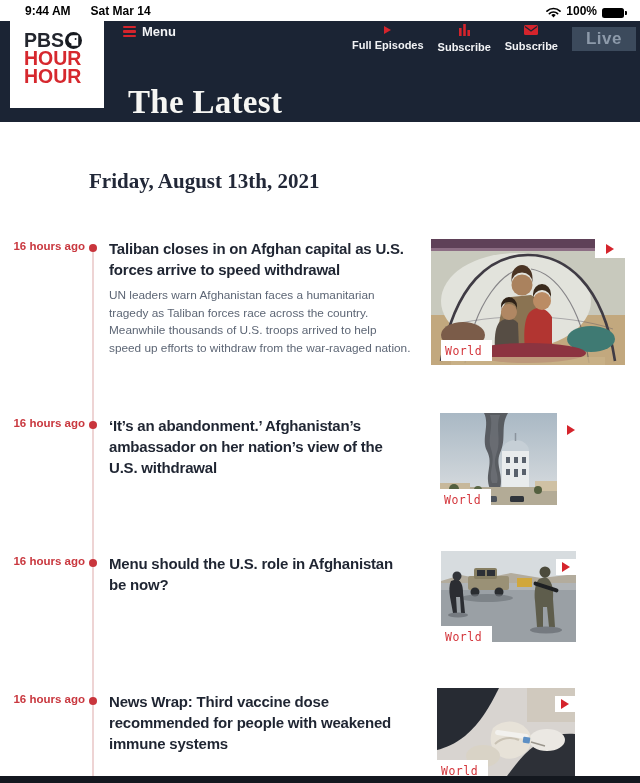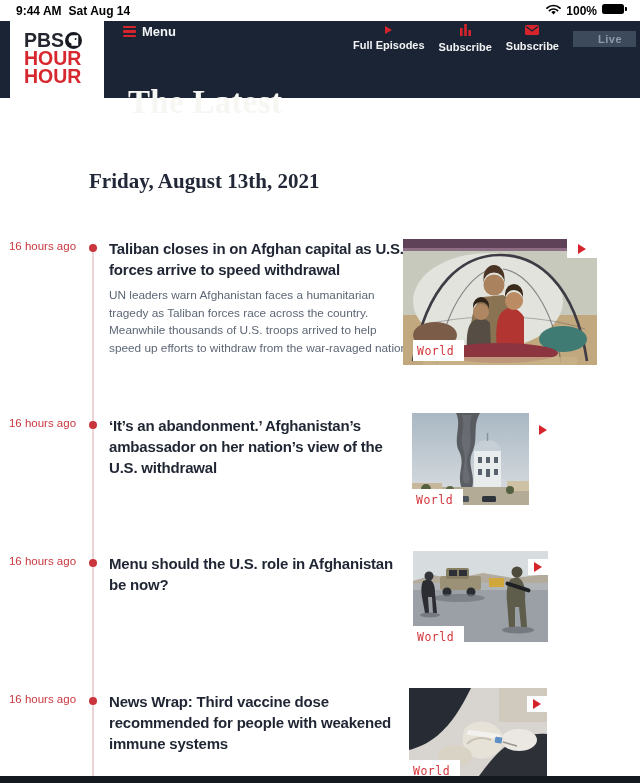--- a/index.html
+++ b/index.html
@@ -2,63 +2,63 @@
 <html><head>
 <meta charset="utf-8">
 <style>
   html,body{margin:0;padding:0;background:#fff;}
   .page{position:relative;width:640px;height:783px;overflow:hidden;background:#fff;
         font-family:"Liberation Sans",sans-serif;}
 
   
   .status-bar{position:absolute;top:0;left:0;right:0;height:21px;background:#fff;
     display:flex;justify-content:space-between;align-items:center;padding:0 16px;box-sizing:border-box;}
-  .sb-left{display:flex;gap:7px;font-size:12px;font-weight:bold;color:#000;}
-  .sb-right{display:flex;align-items:flex-start;gap:5px;font-size:12px;font-weight:bold;color:#000;}
+  .sb-left{display:flex;gap:20px;font-size:12px;font-weight:bold;color:#000;margin-left:9px;}
+  .sb-right{display:flex;align-items:flex-end;gap:5px;font-size:12px;font-weight:bold;color:#000;}
   .battery{position:relative;width:22px;height:10px;background:#000;border-radius:2.5px;display:inline-block;}
   .battery .nub{position:absolute;right:-3px;top:3px;width:2px;height:4px;background:#000;border-radius:0 1px 1px 0;}
 
   
-  .site-header{position:absolute;top:21px;left:0;right:0;height:77px;background:#1b2434;}
+  .site-header{position:absolute;top:21px;left:0;right:0;height:101px;background:#1b2434;}
   .logo{position:absolute;left:10px;top:-1px;width:94px;height:88px;background:#fff;
         box-sizing:border-box;padding:11px 0 0 14px;line-height:18px;font-weight:bold;
         font-size:19.5px;letter-spacing:0;cursor:pointer;}
   .logo .l1{color:#23262e;display:flex;align-items:center;gap:1px;}
   .logo .red{color:#d6282e;}
   .nav-row{position:absolute;top:0;left:0;right:0;height:24px;}
   .menu-btn{position:absolute;left:123px;top:3px;display:flex;align-items:center;gap:6px;
             color:#f2f3f5;font-size:13px;font-weight:bold;cursor:pointer;}
   .hamburger{display:inline-flex;flex-direction:column;gap:2px;}
   .hamburger i{width:13px;height:2.5px;background:#d5242c;border-radius:1px;}
   .nav-right{position:absolute;right:4px;top:3px;display:flex;align-items:center;gap:14px;}
   .nav-item{display:flex;align-items:center;gap:5px;color:#f2f3f5;font-size:11px;
             font-weight:bold;cursor:pointer;white-space:nowrap;flex-direction:column;}
   .tri-sm{width:0;height:0;border-left:7px solid #d5242c;border-top:4.5px solid transparent;
           border-bottom:4.5px solid transparent;display:inline-block;}
-  .live-btn{display:inline-block;background:#3c4a5c;color:#8d9aaa;font-size:11px;font-weight:bold;
-            border-radius:0;padding:2px 14px 2px 25px;letter-spacing:.5px;cursor:pointer;}
+  .live-btn{display:inline-block;background:#3c4a5c;color:#8d9aaa;font-size:17px;font-weight:bold;
+            border-radius:0;padding:2px 14px 2px 14px;letter-spacing:.5px;cursor:pointer;}
   .page-title{position:absolute;left:121px;top:56px;margin:7px;color:#f6f6f3;
               font-family:"Liberation Serif",serif;font-size:33px;font-weight:bold;letter-spacing:.3px;}
 
   
   .date-heading{position:absolute;left:85px;top:165px;margin:4px;color:#222838;
                 font-family:"Liberation Serif",serif;font-size:21px;font-weight:bold;}
   .timeline{position:absolute;left:92px;top:247px;width:2px;height:529px;background:#eed4d4;}
 
   article{position:absolute;left:0;width:640px;}
   .a1{top:240px;} .a2{top:417px;} .a3{top:555px;} .a4{top:693px;}
-  .ts{position:absolute;left:0;top:0;width:85px;text-align:center;color:#c9383f;
-      font-size:11.5px;font-weight:normal;}
+  .ts{position:absolute;left:0;top:0;width:85px;text-align:right;color:#c9383f;
+      font-size:11.5px;font-weight:bold;}
   .bullet{position:absolute;left:89px;top:4px;width:8px;height:8px;border-radius:50%;background:#c9353c;}
   .atext{position:absolute;left:109px;top:-2px;width:302px;}
   .atext h3{margin:0;font-size:15px;line-height:21px;letter-spacing:-.2px;font-weight:bold;
             color:#1f2532;cursor:pointer;}
   .atext p{margin:7px 0 0;font-size:11.8px;line-height:17.5px;color:#5d6675;}
 
-  .thumb{position:absolute;cursor:pointer;}
+  .thumb{position:absolute;cursor:pointer;margin-left:28px;}
   .a1 .thumb{left:403px;top:-1px;width:194px;height:126px;}
   .a2 .thumb{left:412px;top:-4px;width:117px;height:92px;}
   .a3 .thumb{left:413px;top:-4px;width:135px;height:91px;}
   .a4 .thumb{left:409px;top:-5px;width:138px;height:88px;}
   .thumb svg{display:block;}
   .arrow-chip{position:absolute;background:#fff;display:flex;align-items:center;justify-content:center;}
   .a1 .arrow-chip{top:0;right:0;width:30px;height:19px;}
   .a2 .arrow-chip{top:10px;right:-24px;width:20px;height:14px;}
   .a3 .arrow-chip{top:8px;right:0;width:20px;height:16px;}
   .a4 .arrow-chip{top:8px;right:0;width:20px;height:16px;}
@@ -72,21 +72,21 @@
   .bottom-bar{position:absolute;left:0;right:0;bottom:0;height:7px;background:#14181f;}
 </style>
 </head>
 <body>
 
 <div class="page">
 
   <div class="status-bar">
     <div class="sb-left">
       <span>9:44 AM</span>
-      <span>Sat Aug 14</span>
+      <span>Sat Mar 14</span>
     </div>
     <div class="sb-right">
       <svg width="15" height="11" viewBox="0 0 15 11">
         <path d="M1 4.2 A9.2 9.2 0 0 1 14 4.2" stroke="#000" stroke-width="1.7" fill="none" stroke-linecap="round"></path>
         <path d="M3.4 6.7 A5.8 5.8 0 0 1 11.6 6.7" stroke="#000" stroke-width="1.7" fill="none" stroke-linecap="round"></path>
         <path d="M7.5 10.4 L9.7 8 A3.3 3.3 0 0 0 5.3 8 Z" fill="#000"></path>
       </svg>
       <span>100%</span>
       <span class="battery">
           <span class="nub"></span>

